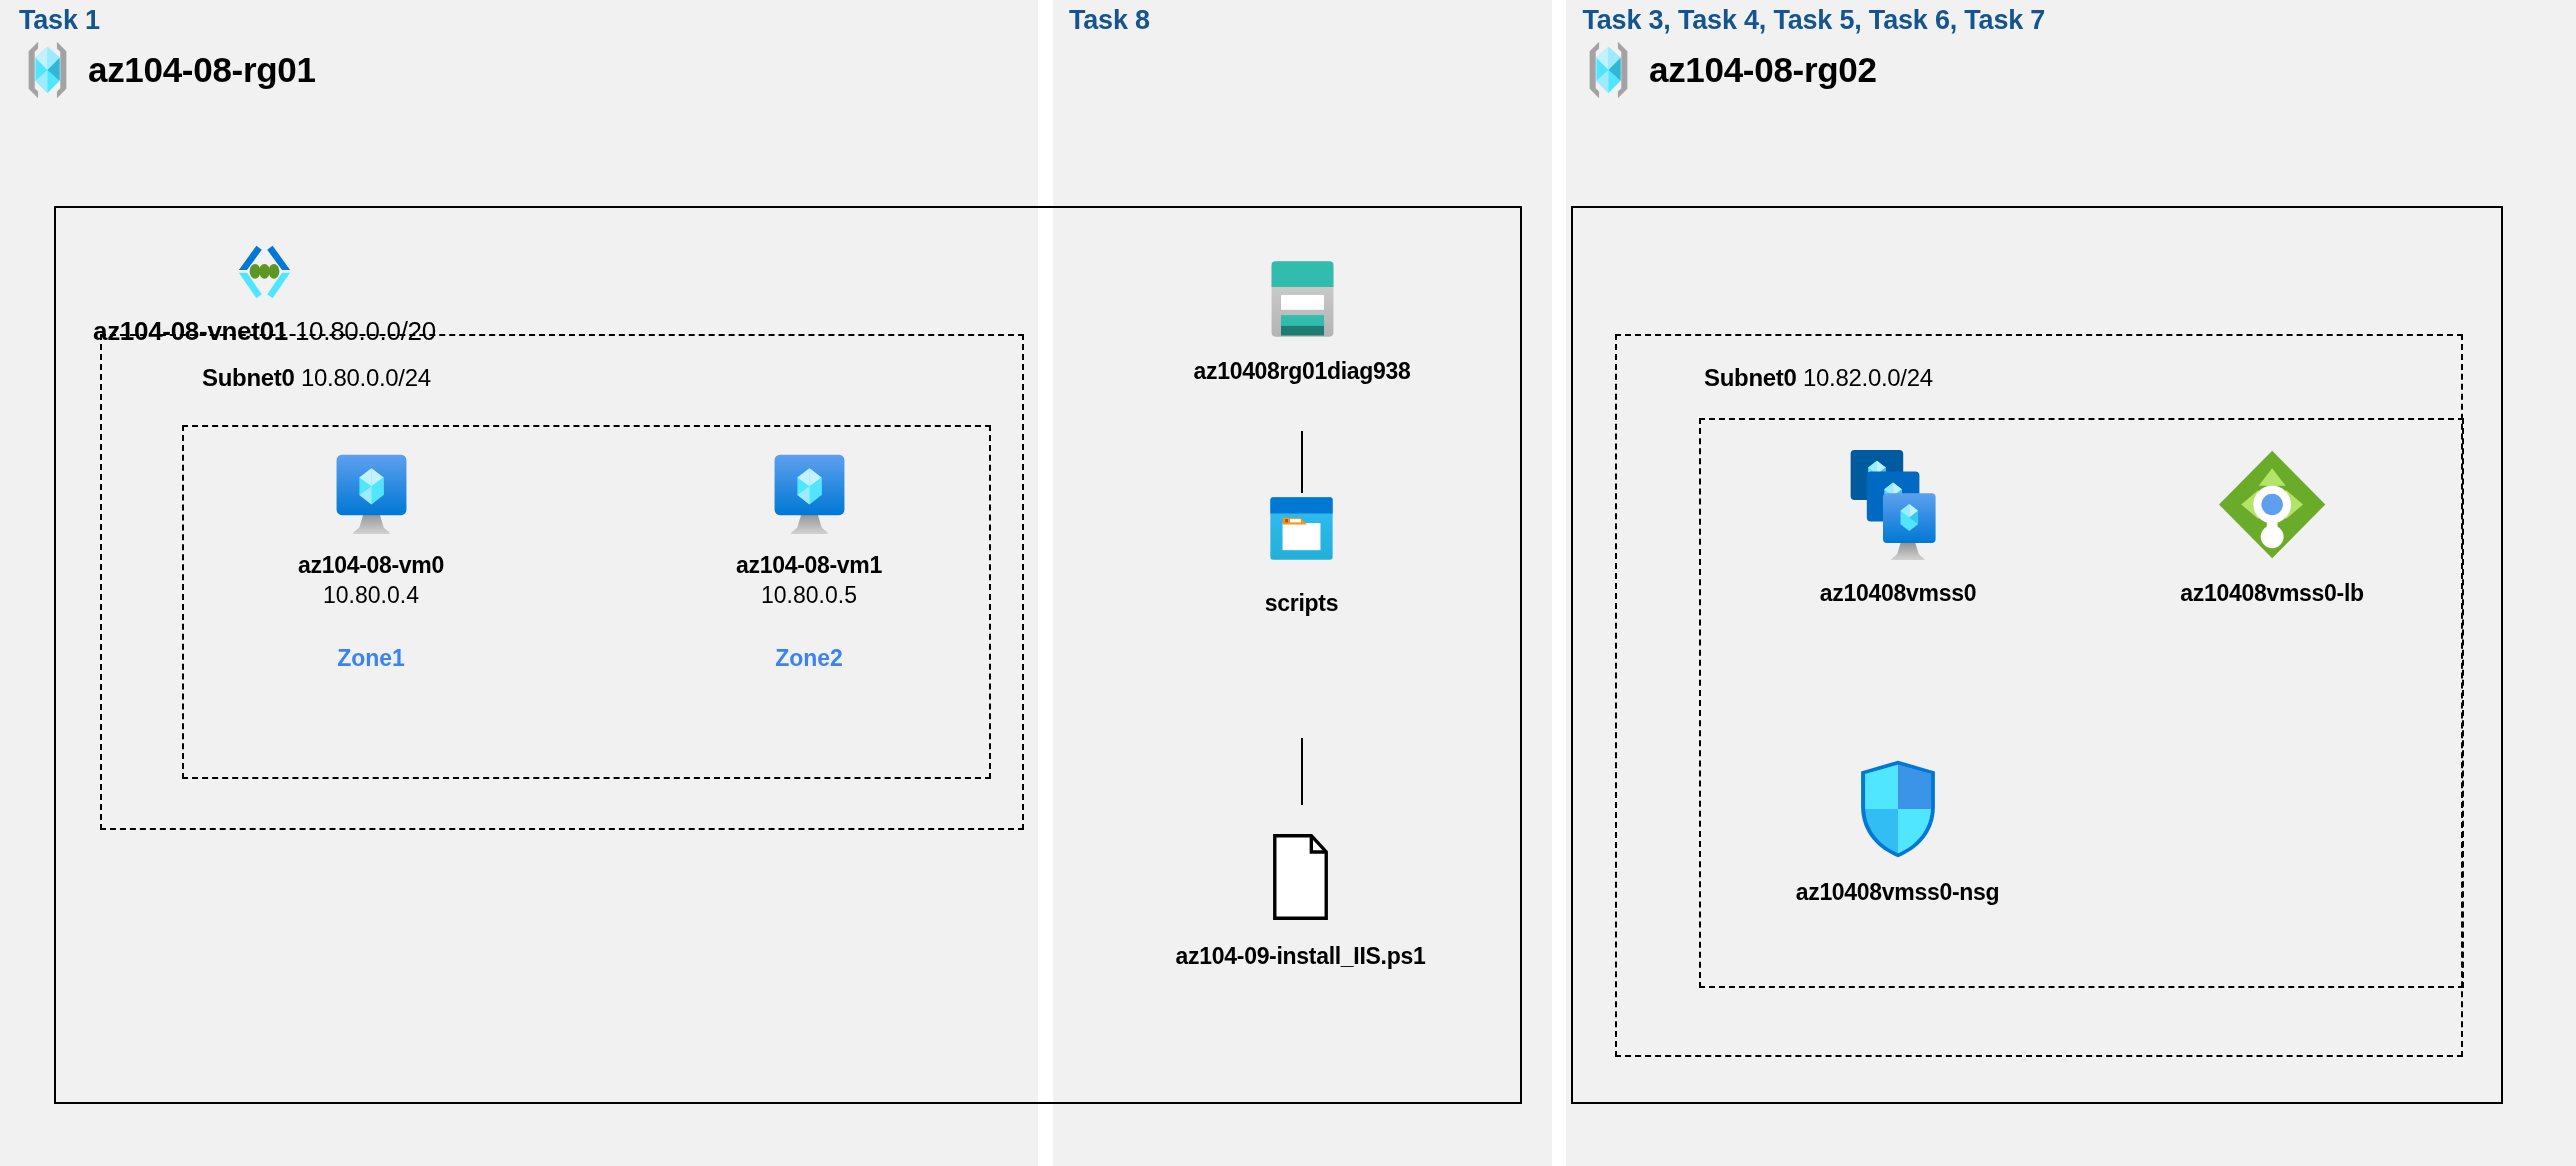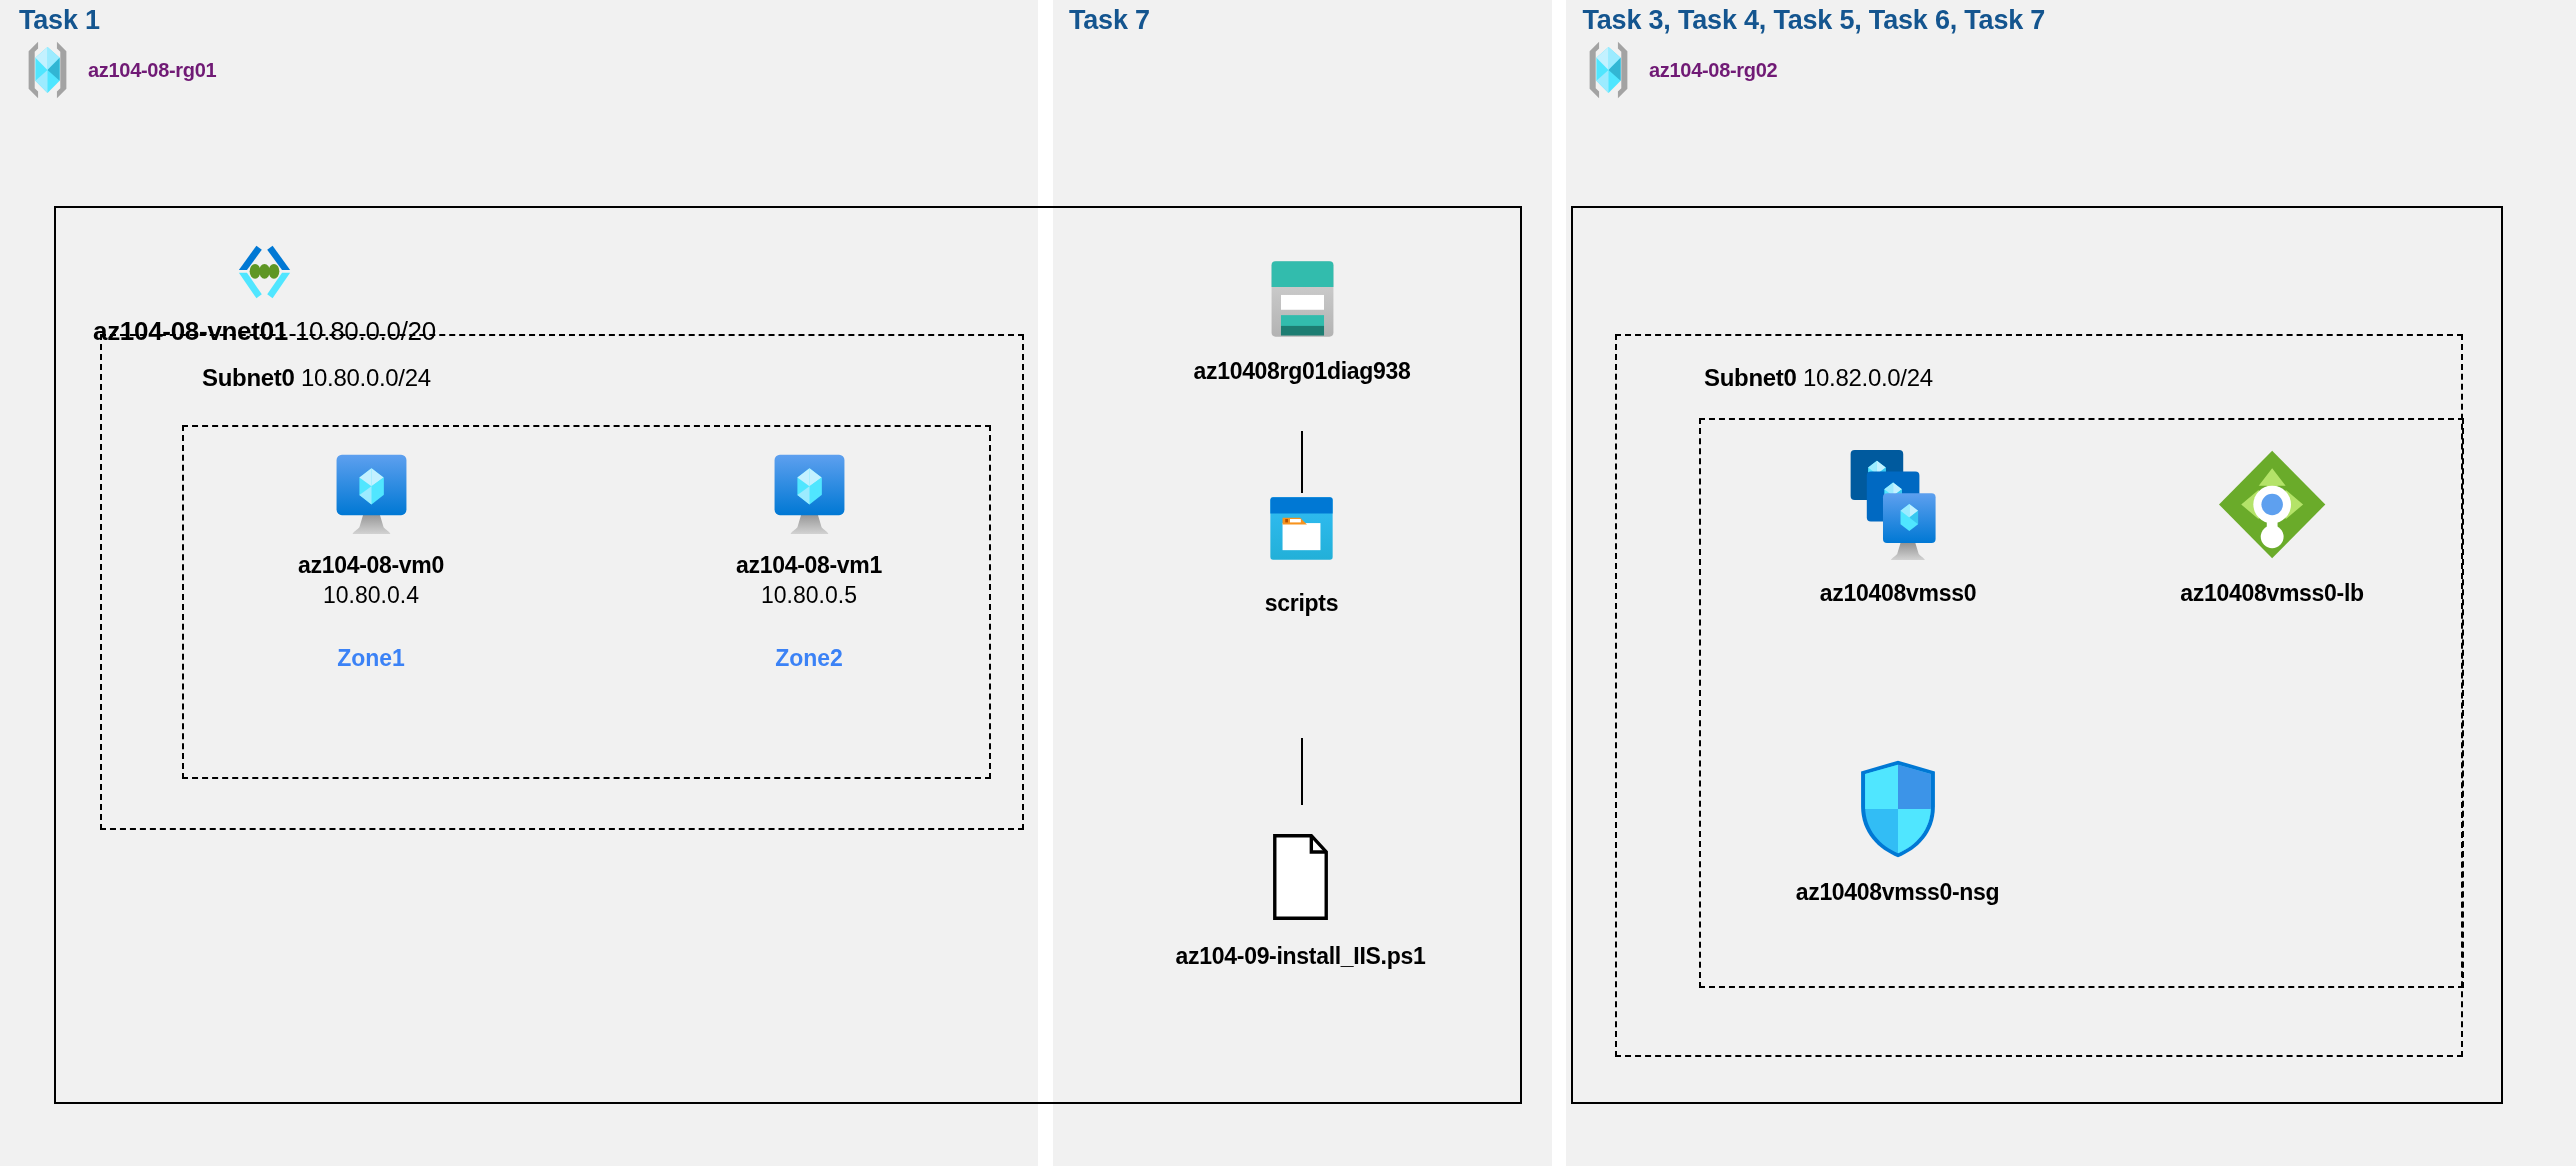--- a/index.html
+++ b/index.html
@@ -37,23 +37,23 @@
 
   
   .rg-header {
     position: absolute;
     display: flex;
     align-items: center;
     gap: 16px;
     white-space: nowrap;
   }
   .rg-name {
-    font-size: 20px;
+    font-size: 35px;
     font-weight: bold;
-    color: #701a75;
+    color: #000000;
     letter-spacing: -0.3px;
   }
 
   
   .solid-box {
     position: absolute;
     border: 2px solid #000;
     box-sizing: border-box;
     background: transparent;
   }
@@ -142,21 +142,21 @@
           <polygon points="36,46 54,28 54,62" fill="#32b6d4"></polygon>
           <polygon points="36,46 36,80 18,62" fill="#9cebff"></polygon>
           <polygon points="36,12 18,28 36,46" fill="#c3f1ff"></polygon>
         </svg>
       </span>
       <span class="rg-name">az104-08-rg01</span>
     </div>
   </div>
 
   <div class="panel" id="panel-task2">
-    <div class="task-title" style="left:16px; top:5.4px;">Task 7</div>
+    <div class="task-title" style="left:16px; top:5.4px;">Task 8</div>
   </div>
 
   <div class="panel" id="panel-task3">
     <div class="task-title" style="left:17.5px; top:5.4px;">Task 3, Task 4, Task 5, Task 6, Task 7</div>
 
     <div class="rg-header" style="left:19px; top:39px;">
       <span>
         <svg width="49" height="62" viewBox="0 0 72 92">
           <path d="M22 4 L8 18 L8 74 L22 88 L22 78 L17 73 L17 19 L22 14 Z" fill="#a3a3a3"></path>
           <path d="M50 4 L64 18 L64 74 L50 88 L50 78 L55 73 L55 19 L50 14 Z" fill="#a3a3a3"></path>

